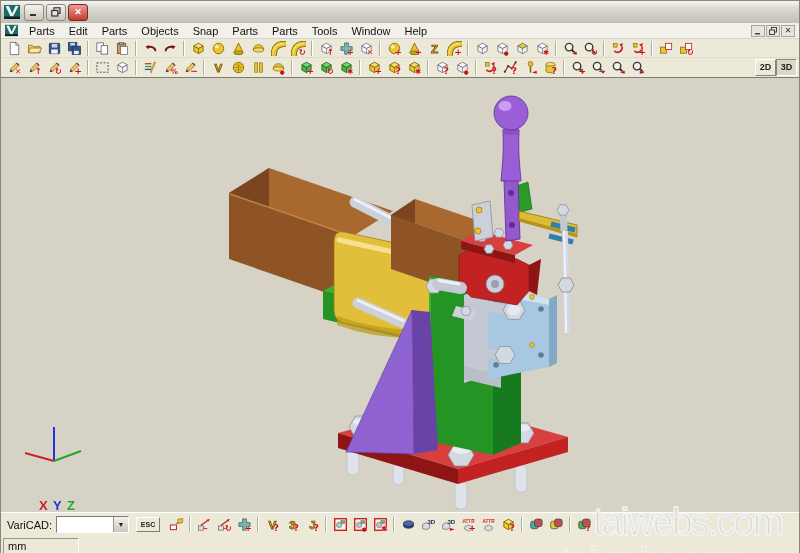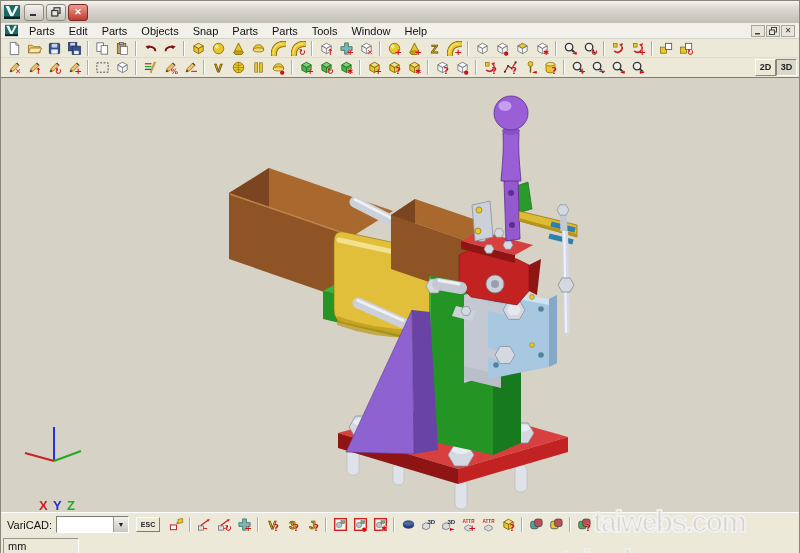--- a/index.html
+++ b/index.html
@@ -57,21 +57,21 @@
 
   
   .statusbar { height:19px; background:#ece9d8; display:flex; align-items:center; gap:2px; padding:1px 2px; flex-shrink:0; }
   .spanel { border:1px solid; border-color:#9a978a #fff #fff #9a978a; height:16px; font-size:11px; color:#111;
     display:flex; align-items:center; padding:0 4px; background:#ece9d8; }
   .spanel.msg { flex-grow:1; }
   .spanel.unit { width:76px; }
 
   
   .watermark { position:absolute; left:592px; top:502px; z-index:40; pointer-events:none;
-    font-size:29px; font-weight:bold; letter-spacing:-2px; line-height:38px; white-space:nowrap;
+    font-size:38px; font-weight:normal; letter-spacing:-2px; line-height:38px; white-space:nowrap;
     color:rgba(255,255,255,0.12); -webkit-text-stroke:2.2px rgba(242,242,242,0.88);
     text-shadow:0 0 2px rgba(170,170,170,0.45); }
   .watermark.second { top:541px; left:560px; opacity:.8; }
 </style>
 </head>
 <body>
 
 <div class="window">
 
   <div class="titlebar">

